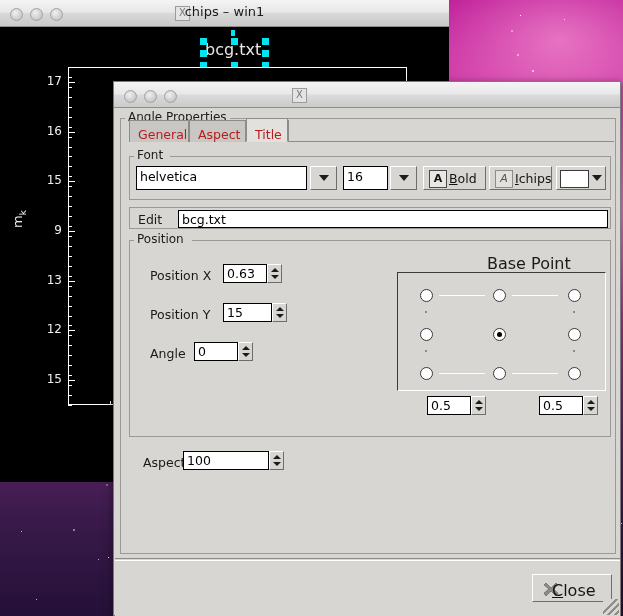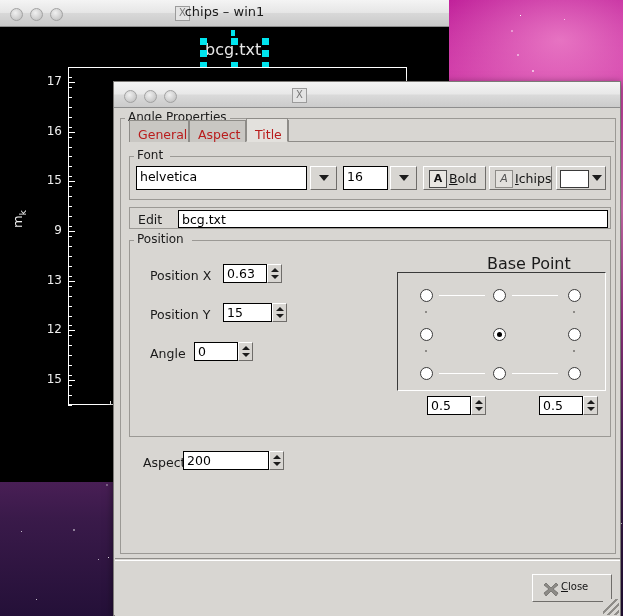--- a/index.html
+++ b/index.html
@@ -755,32 +755,32 @@
       </div>
 
       <div class="tfield" style="left:409px; top:156px; width:44px; height:19px; line-height:16px;">0.5</div>
       <div class="spin" style="left:453px; top:156px; height:19px;">
         <span class="up"></span>
         <span class="dn"></span>
       </div>
     </div>
 
     <div class="lbl" style="left:22px; top:337px;">Aspect</div>
-    <div class="tfield" style="left:62px; top:333px; width:86px; height:19px; line-height:16px;">200</div>
+    <div class="tfield" style="left:62px; top:333px; width:86px; height:19px; line-height:16px;">100</div>
     <div class="spin" style="left:148px; top:333px; height:19px;">
       <span class="up"></span>
       <span class="dn"></span>
     </div>
   </div>
 
   <div id="btnbar-sep"></div>
   <div id="btnbar">
     <div id="close-button">
       <span style="position:absolute; left:10px; top:6px; width:16px; height:16px;">
         <svg width="16" height="16" viewBox="0 0 16 16" aria-hidden="true">
           <path d="M3 2 L8 7 L13 2 L15 4 L10 8 L15 12 L13 15 L8 10 L3 15 L1 12 L6 8 L1 4 Z" fill="#8d8b87" stroke="#6f6d6a" stroke-width="0.8"></path>
         </svg>
       </span>
-      <span style="position:absolute; left:28px; top:6px; font-size:10px;"><u>C</u><span>lose</span></span>
+      <span style="position:absolute; left:19px; top:6px; font-size:16px;"><u>C</u><span>lose</span></span>
     </div>
     <div id="resize-grip"></div>
   </div>
 </div>
 
 </body></html>

